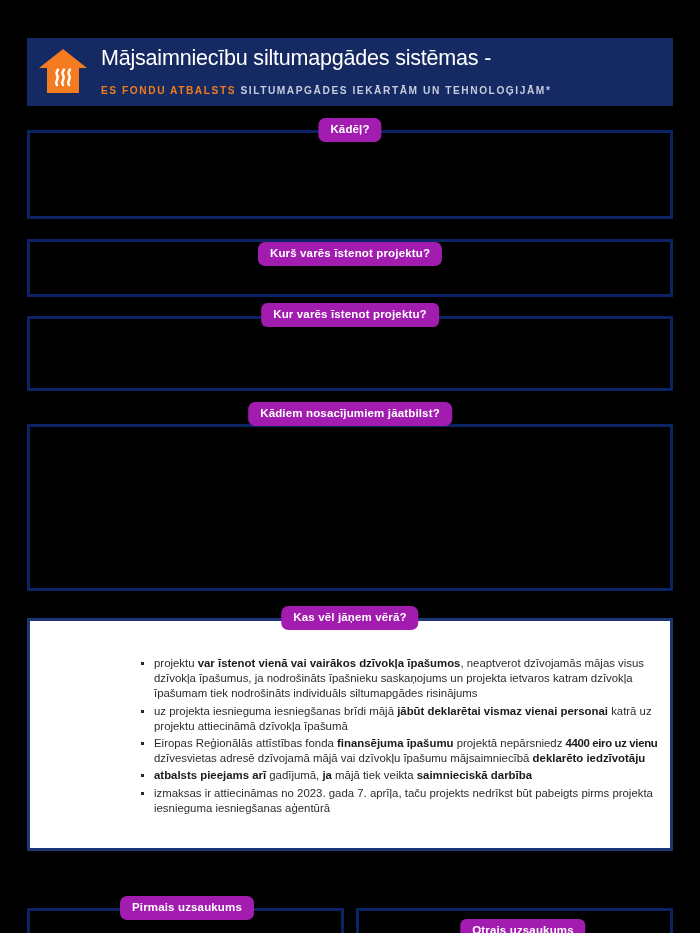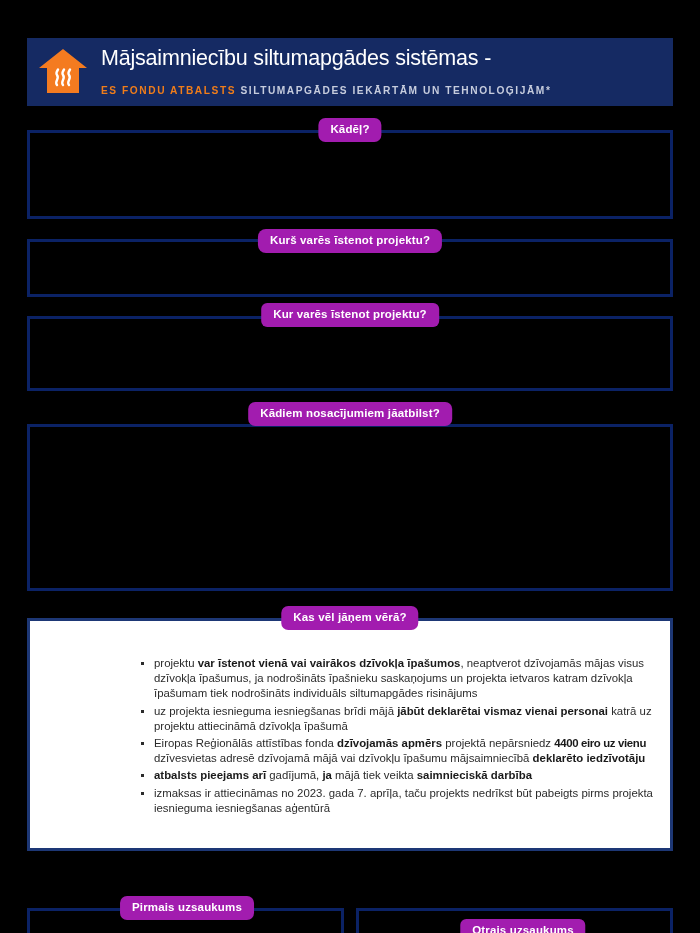--- a/index.html
+++ b/index.html
@@ -130,35 +130,35 @@
     <div class="header-text">
       <div class="header-title">Mājsaimniecību siltumapgādes sistēmas -</div>
       <div class="header-sub"><span class="hl">ES FONDU ATBALSTS</span><span class="rest">&nbsp;</span><span class="rest">SILTUMAPGĀDES IEKĀRTĀM UN TEHNOLOĢIJĀM*</span></div>
     </div>
   </div>
 
   <div class="box" style="left:27px; top:130px; width:646px; height:89px;"></div>
   <div class="pill" style="left:350px; top:118px;">Kādēļ?</div>
 
   <div class="box" style="left:27px; top:239px; width:646px; height:58px;"></div>
-  <div class="pill" style="left:350px; top:229px;border-radius:8px;">Kurš varēs īstenot projektu?</div>
+  <div class="pill" style="left:350px; top:242px;">Kurš varēs īstenot projektu?</div>
 
   <div class="box" style="left:27px; top:316px; width:646px; height:75px;"></div>
   <div class="pill" style="left:350px; top:303px;border-radius:6px;">Kur varēs īstenot projektu?</div>
 
   <div class="box" style="left:27px; top:424px; width:646px; height:167px;"></div>
   <div class="pill" style="left:350px; top:402px;">Kādiem nosacījumiem jāatbilst?</div>
 
   <div class="box white" style="left:27px; top:618px; width:646px; height:233px;"></div>
   <div class="pill" style="left:350px; top:606px;">Kas vēl jāņem vērā?</div>
 
   <ul class="bullets" id="notes-list">
       <li><span>projektu </span><b>var īstenot vienā vai vairākos dzīvokļa īpašumos</b><span>, neaptverot dzīvojamās mājas visus dzīvokļa īpašumus, ja nodrošināts īpašnieku saskaņojums un projekta ietvaros katram dzīvokļa īpašumam tiek nodrošināts individuāls siltumapgādes risinājums</span></li>
       <li><span>uz projekta iesnieguma iesniegšanas brīdi mājā </span><b>jābūt deklarētai vismaz vienai personai</b><span> katrā uz projektu attiecināmā dzīvokļa īpašumā</span></li>
-      <li><span>Eiropas Reģionālās attīstības fonda </span><b>dzīvojamās apmērs</b><span> projektā nepārsniedz </span><b class="tight">4400 eiro uz vienu</b><span> dzīvesvietas adresē dzīvojamā mājā vai dzīvokļu īpašumu mājsaimniecībā </span><b>deklarēto iedzīvotāju</b></li>
+      <li><span>Eiropas Reģionālās attīstības fonda </span><b>finansējuma īpašumu</b><span> projektā nepārsniedz </span><b class="tight">4400 eiro uz vienu</b><span> dzīvesvietas adresē dzīvojamā mājā vai dzīvokļu īpašumu mājsaimniecībā </span><b>deklarēto iedzīvotāju</b></li>
       <li><b>atbalsts pieejams arī</b><span> gadījumā, </span><b>ja</b><span> mājā tiek veikta </span><b>saimnieciskā darbība</b></li>
       <li><span>izmaksas ir attiecināmas no 2023. gada 7. aprīļa, taču projekts nedrīkst būt pabeigts pirms projekta iesnieguma iesniegšanas aģentūrā</span></li>
     </ul>
 
   <div class="box" style="left:27px; top:908px; width:317px; height:60px;"></div>
   <div class="pill" style="left:187px; top:896px;">Pirmais uzsaukums</div>
 
   <div class="box" style="left:356px; top:908px; width:317px; height:60px;"></div>
   <div class="pill" style="left:523px; top:919px;border-radius:6px;">Otrais uzsaukums</div>
 

